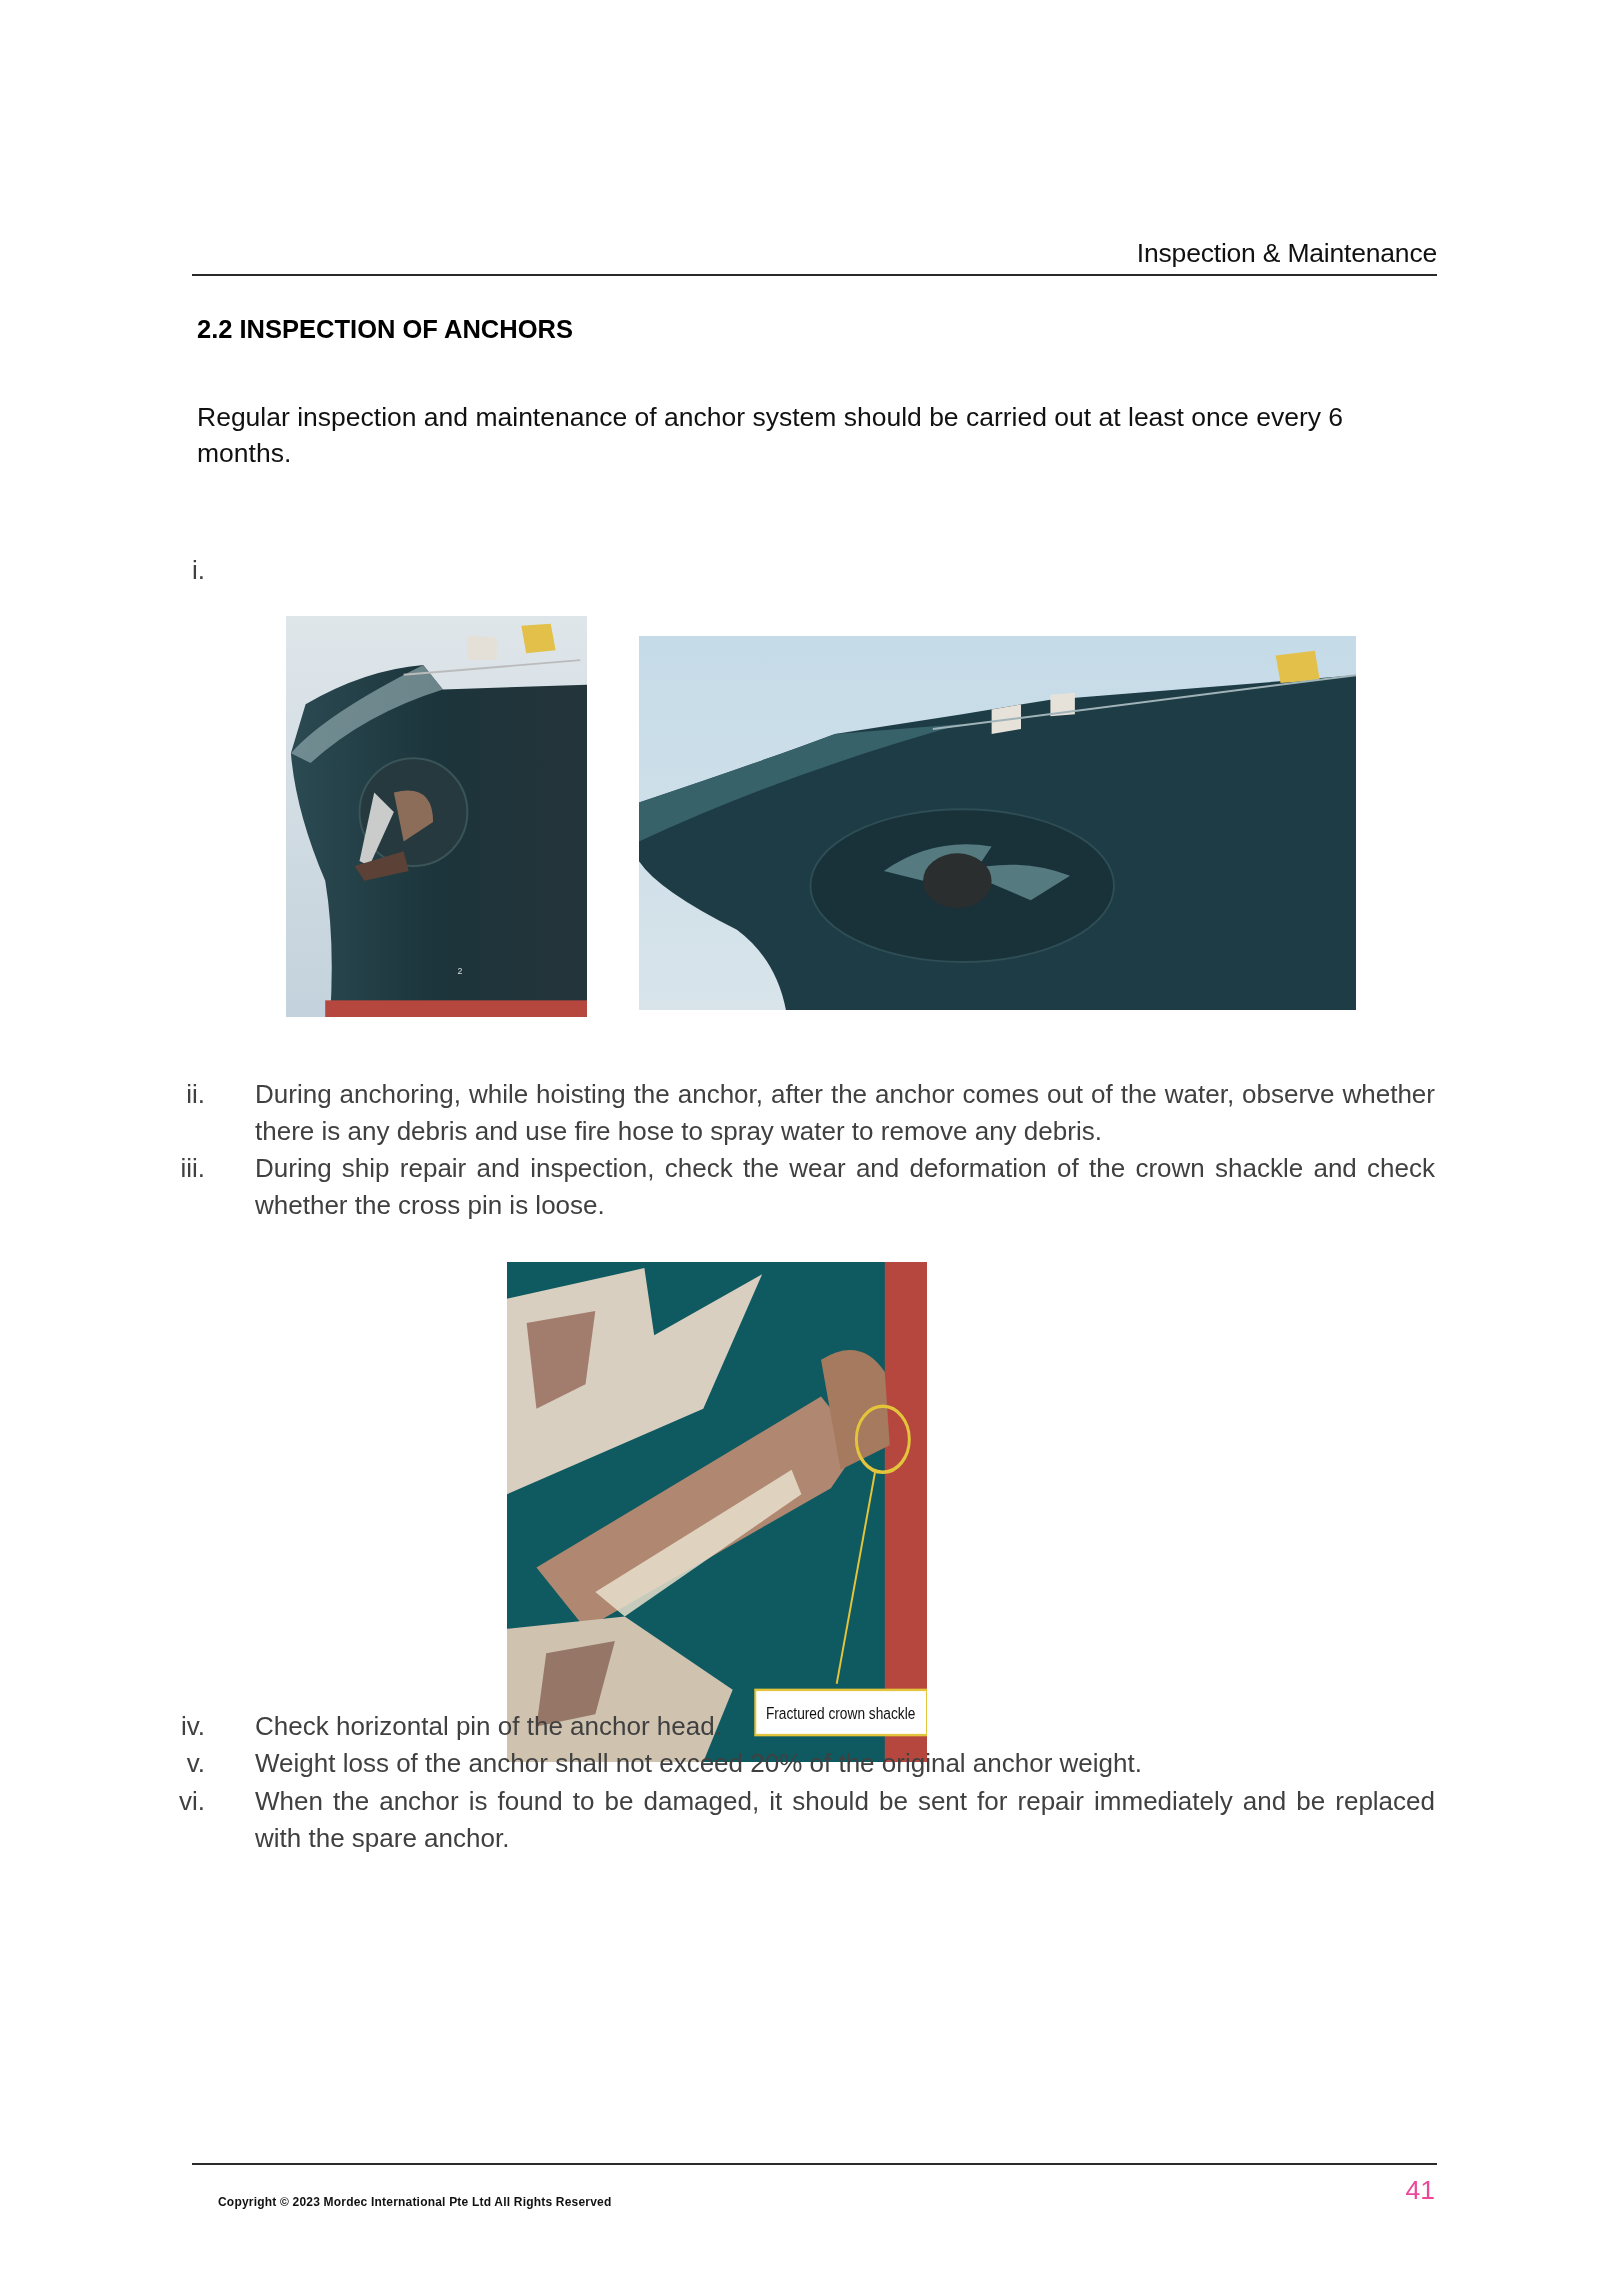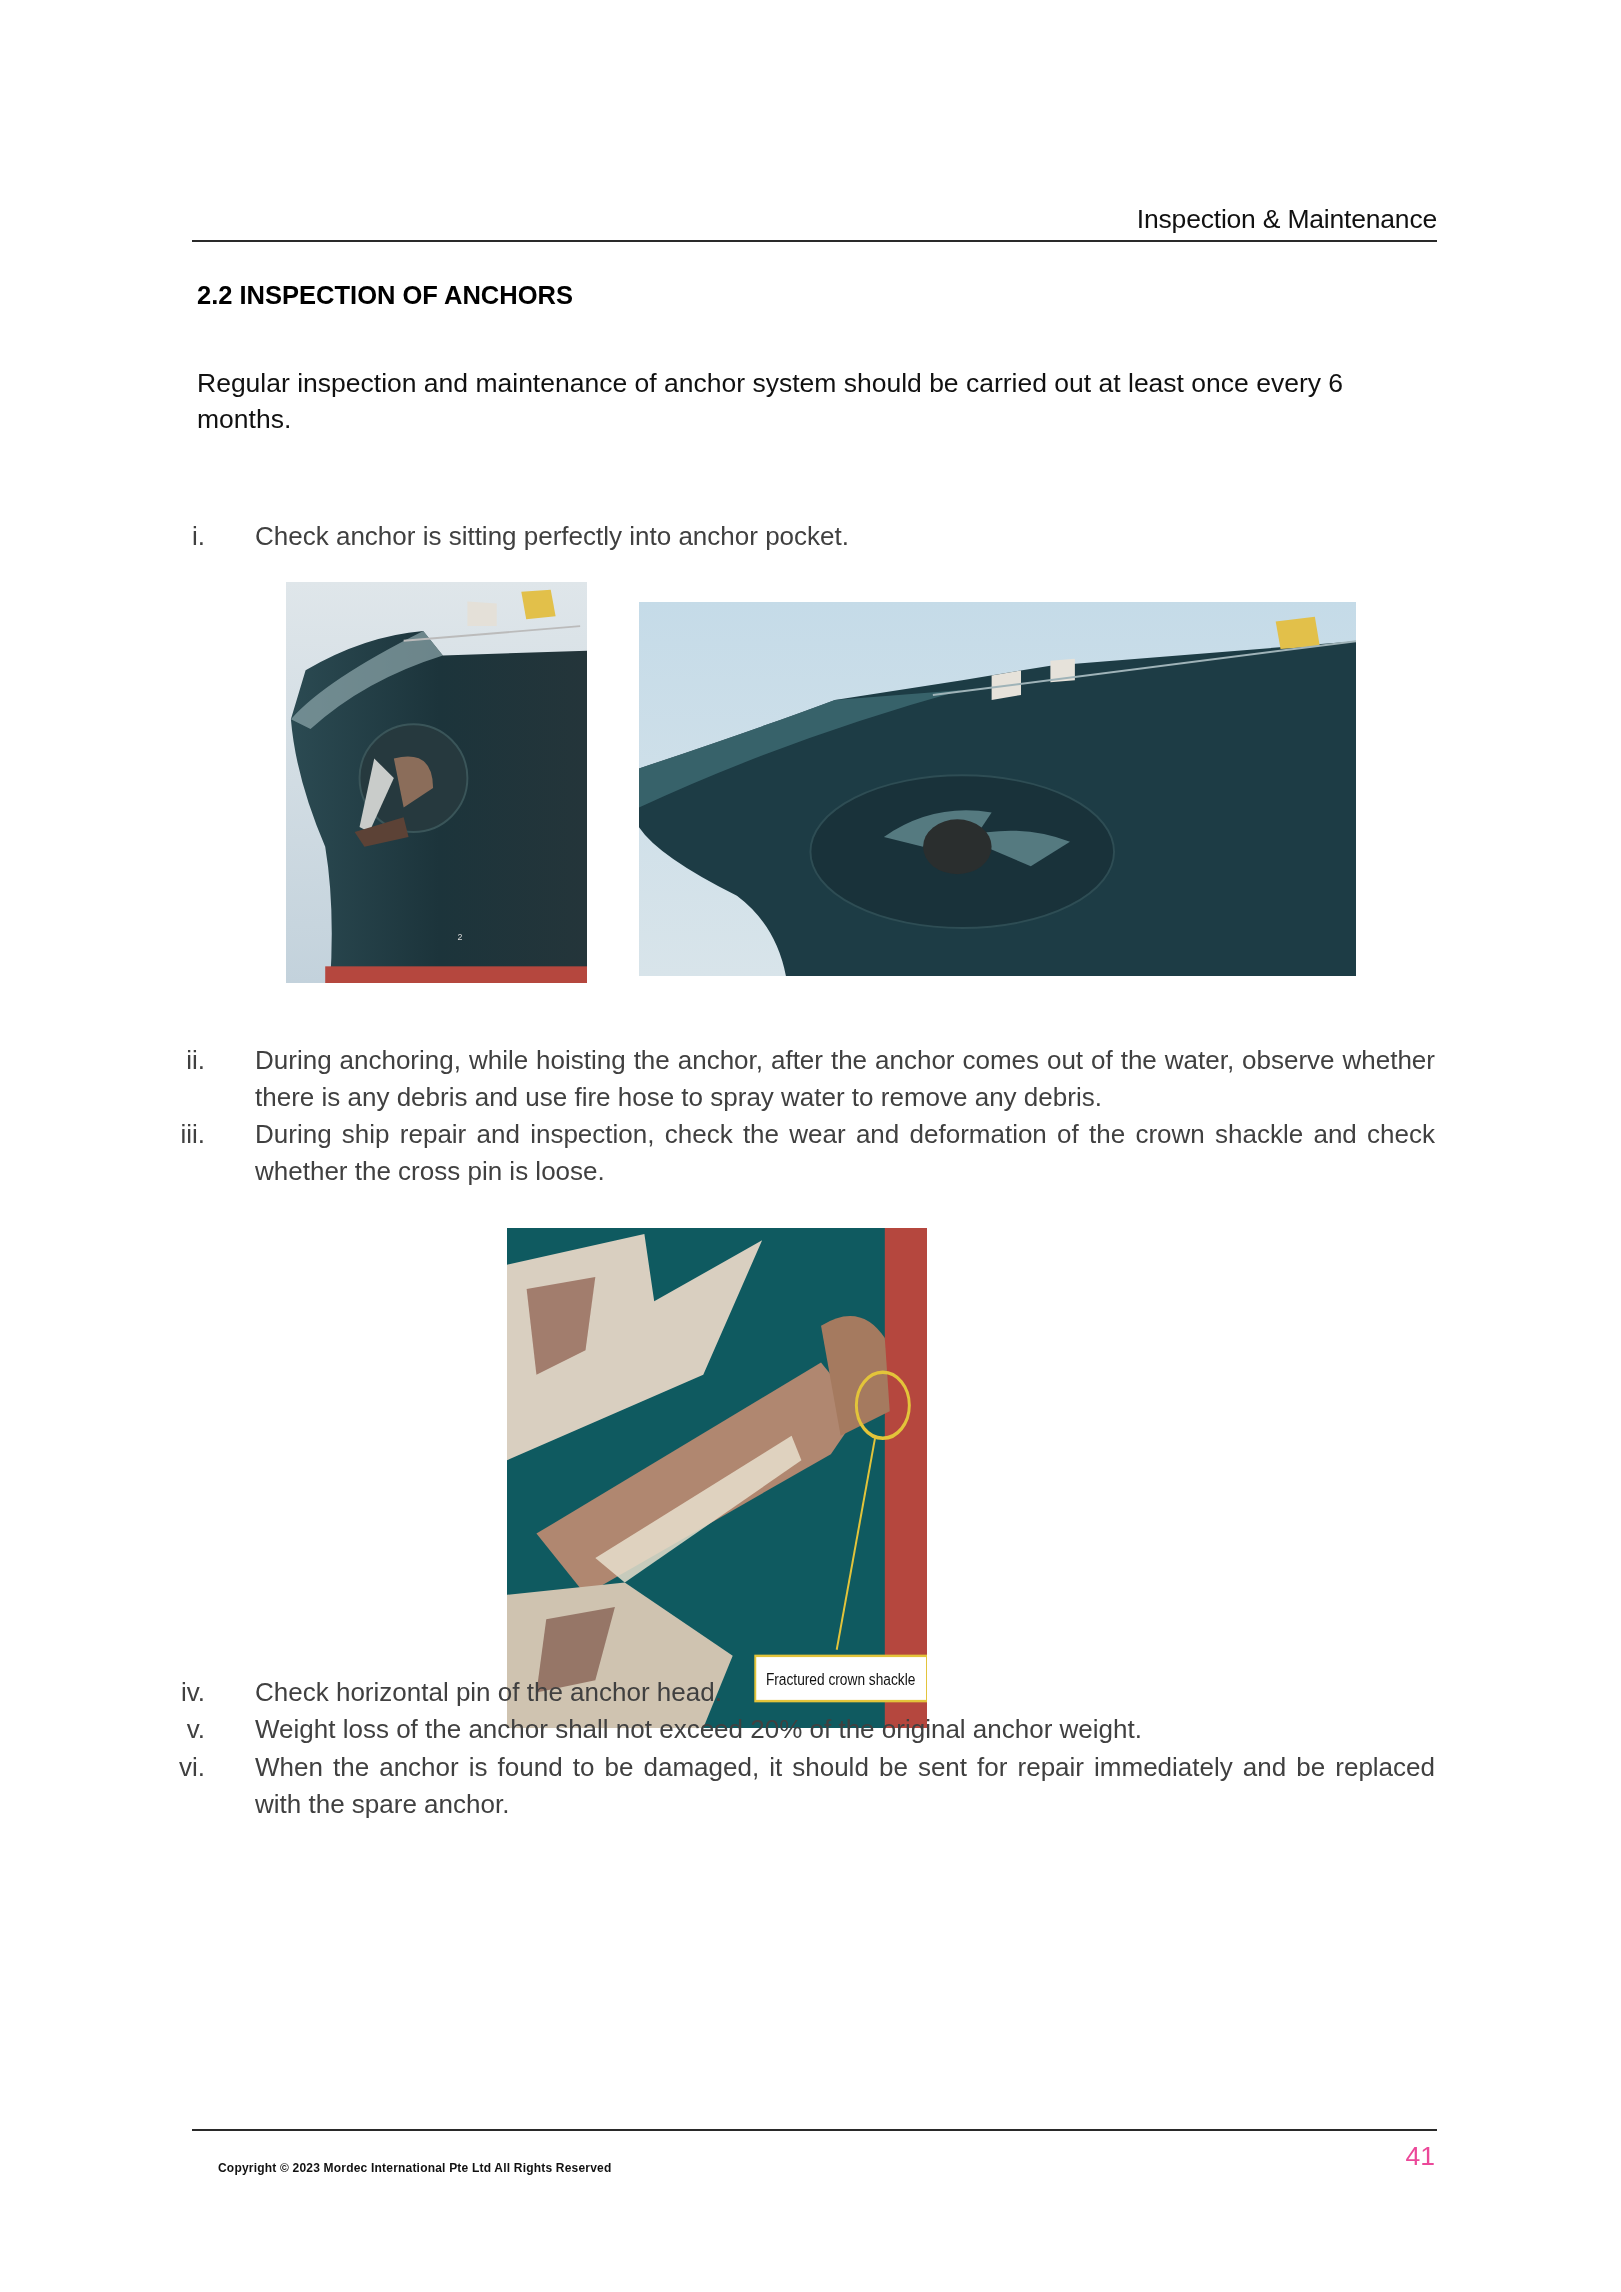--- a/index.html
+++ b/index.html
@@ -1,18 +1,18 @@
 <!DOCTYPE html>
 <html><head>
 <meta charset="utf-8">
 <style>
   html, body { margin: 0; padding: 0; background: #ffffff; }
   body { width: 1621px; height: 2293px; position: relative; overflow: hidden;
          font-family: "Liberation Sans", sans-serif; color: #000; }
-  .abs { position: absolute; }
+  .abs { position: absolute; margin-top: 34px; }
   .running-head { right: 184px; top: 204px; font-size: 26.5px; color: #111; letter-spacing: -0.2px; }
   .rule { left: 192px; width: 1245px; height: 2px; background: #2a2a2a; }
   .heading { left: 197px; top: 281px; font-size: 25.5px; font-weight: bold; color: #000; }
   .intro { left: 197px; top: 365px; width: 1240px; font-size: 26.5px; line-height: 36px; color: #111; }
   .item { left: 176px; width: 1259px; font-size: 26px; line-height: 37px; color: #404040; }
   .item .num { position: absolute; left: 0; width: 29px; text-align: right; }
   .item .txt { position: absolute; left: 79px; width: 1180px; text-align: justify; }
   .photo { overflow: hidden; }
   .photo svg { display: block; width: 100%; height: 100%; }
   .footer-copy { left: 218px; top: 2161px; font-size: 12px; font-weight: bold; color: #111; letter-spacing: 0.2px; }
@@ -22,21 +22,20 @@
 <body>
 
 <div class="abs running-head">Inspection &amp; Maintenance</div>
 <div class="abs rule" style="top:240px;"></div>
 
 <div class="abs heading">2.2 INSPECTION OF ANCHORS</div>
 <div class="abs intro">Regular inspection and maintenance of anchor system should be carried out at least once every 6 months.</div>
 
 <div class="abs item" style="top:518px;height:39px;">
   <span class="num">i.</span>
-  <span class="txt">Check anchor is sitting perfectly into anchor pocket.</span>
 </div>
 
 <div class="abs photo" style="left:286px;top:582px;width:301px;height:401px;">
   <svg viewBox="0 0 307 409" preserveAspectRatio="none">
     <defs>
       <linearGradient id="sky1" x1="0" y1="0" x2="0" y2="1">
         <stop offset="0" stop-color="#dfe6ea"></stop>
           <stop offset="1" stop-color="#c3d2dc"></stop>
       </linearGradient>
       <linearGradient id="hull1" x1="0" y1="0" x2="1" y2="0">

